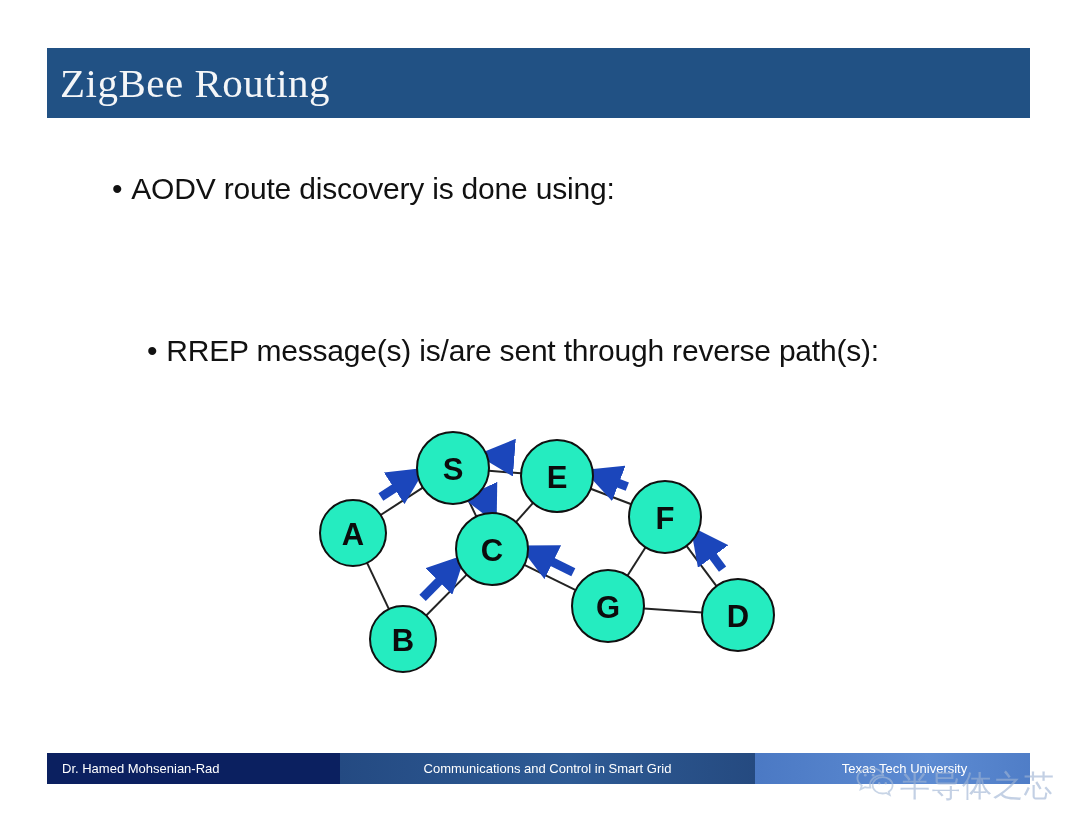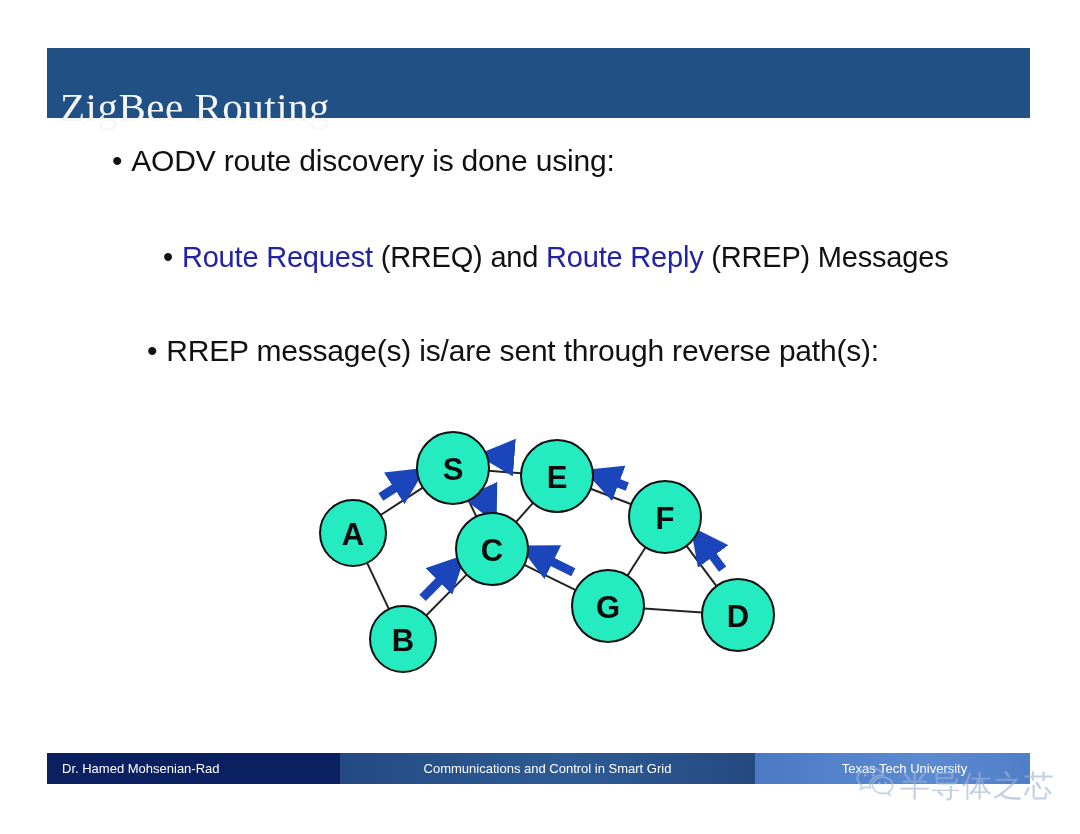--- a/index.html
+++ b/index.html
@@ -36,21 +36,20 @@
   .title-text {
     position: absolute;
     left: 13px;
     top: 50%;
     transform: translateY(-50%);
     font-family: "Liberation Serif", "DejaVu Serif", serif;
     font-size: 41px;
     color: #f4f6f8;
     letter-spacing: 0.5px;
     white-space: nowrap;
-    margin-top: 24px;
   }
 
   
   .bullet {
     position: absolute;
     white-space: nowrap;
     color: #111111;
     font-family: "Liberation Sans", sans-serif;
   }
   .bullet .dot {
@@ -58,21 +57,21 @@
     margin-right: 9px;
   }
   .bullet-l1 {
     font-size: 30px;
     letter-spacing: -0.2px;
   }
   .bullet-l2 {
     font-size: 29px;
     letter-spacing: -0.2px;
   }
-  .b1 { left: 112px; top: 144px; }
+  .b1 { left: 112px; top: 172px; }
   .b2 { left: 163px; top: 241px; }
   .b3 { left: 112px; top: 334px; margin-left: 35px; }
   .blue-txt { color: #2222a6; }
 
   
   .graph {
     position: absolute;
     left: 300px;
     top: 415px;
     width: 520px;
@@ -186,23 +185,20 @@
 <div class="slide">
 
   <div class="title-banner">
     <div class="title-text">ZigBee Routing</div>
   </div>
 
   <div class="bullet bullet-l1 b1">
     <span class="dot">•</span><span>AODV route discovery is done using:</span>
   </div>
 
-  <div class="bullet bullet-l2 b2">
-    <span class="dot">•</span><span class="blue-txt">Route Request</span><span> (RREQ) and </span><span class="blue-txt">Route Reply</span><span> (RREP) Messages</span>
-  </div>
 
   <div class="bullet bullet-l1 b3">
     <span class="dot">•</span><span>RREP message(s) is/are sent through reverse path(s):</span>
   </div>
 
   <div class="graph">
     <svg width="520" height="280" viewBox="0 0 520 280">
       <defs>
         <marker id="bluehead" markerWidth="4.2" markerHeight="4.2" refX="1.6" refY="2.1" orient="auto">
           <path d="M0,0 L4.2,2.1 L0,4.2 z" fill="#1b46bb"></path>

